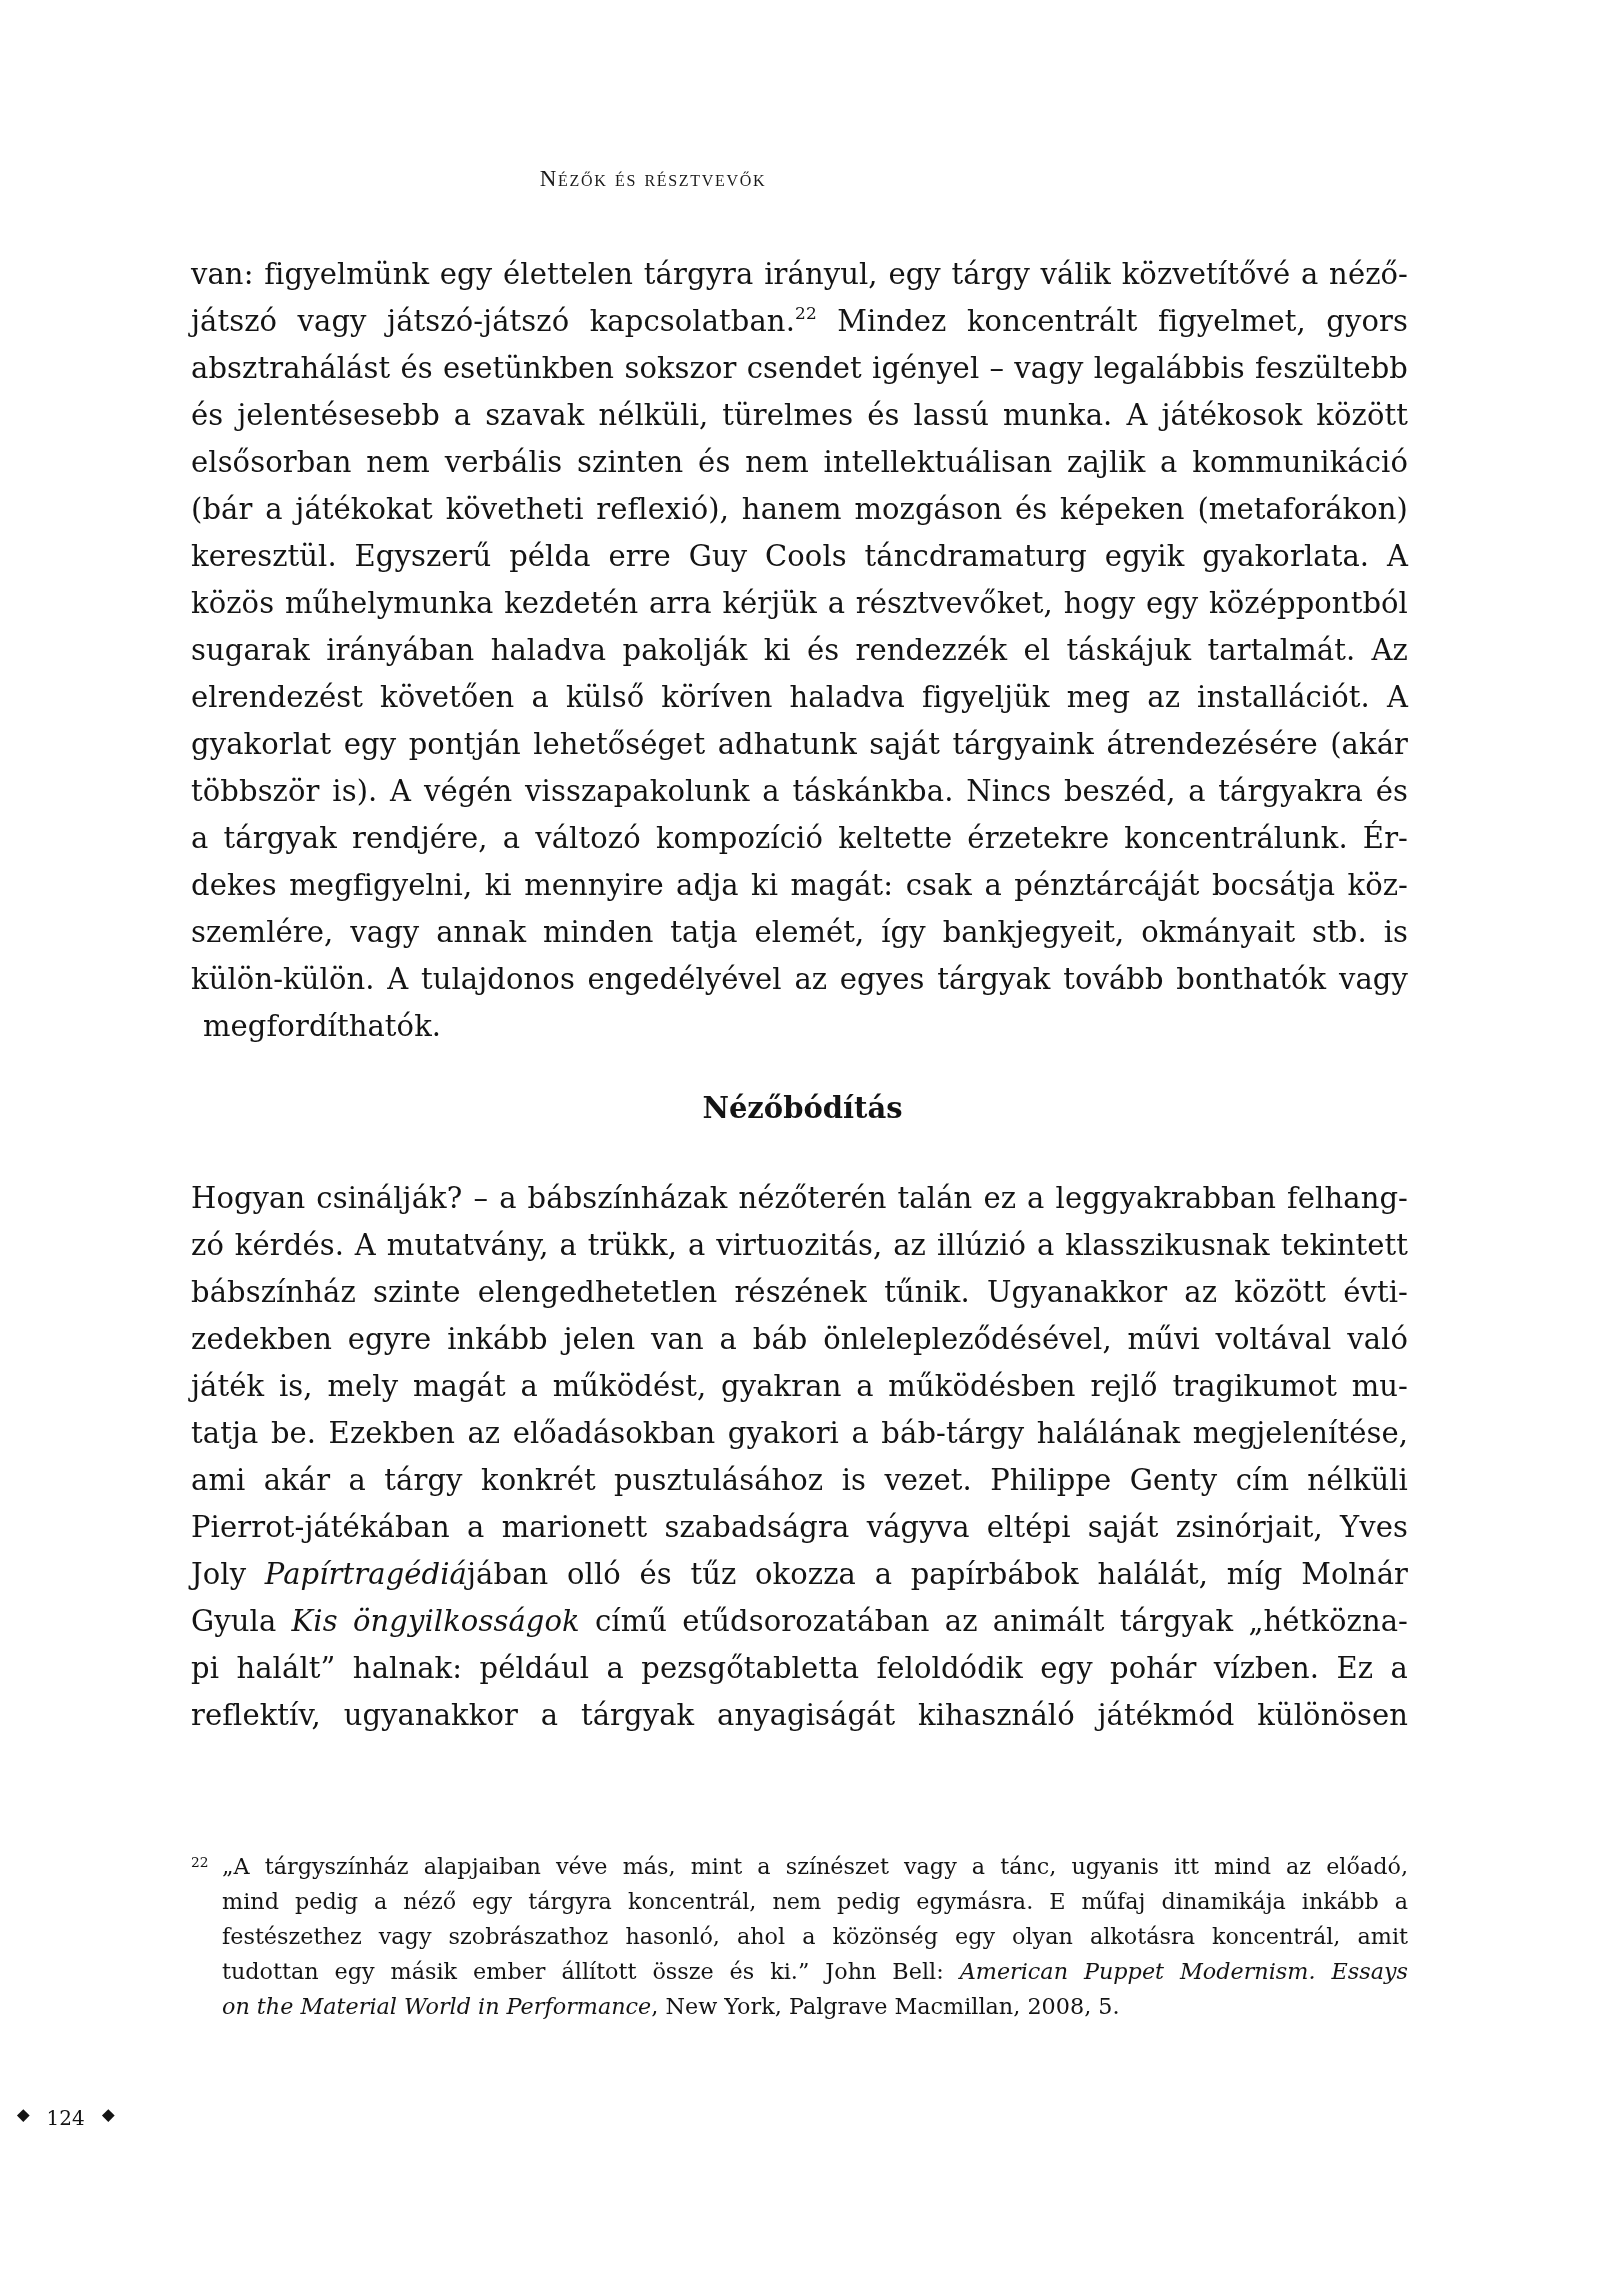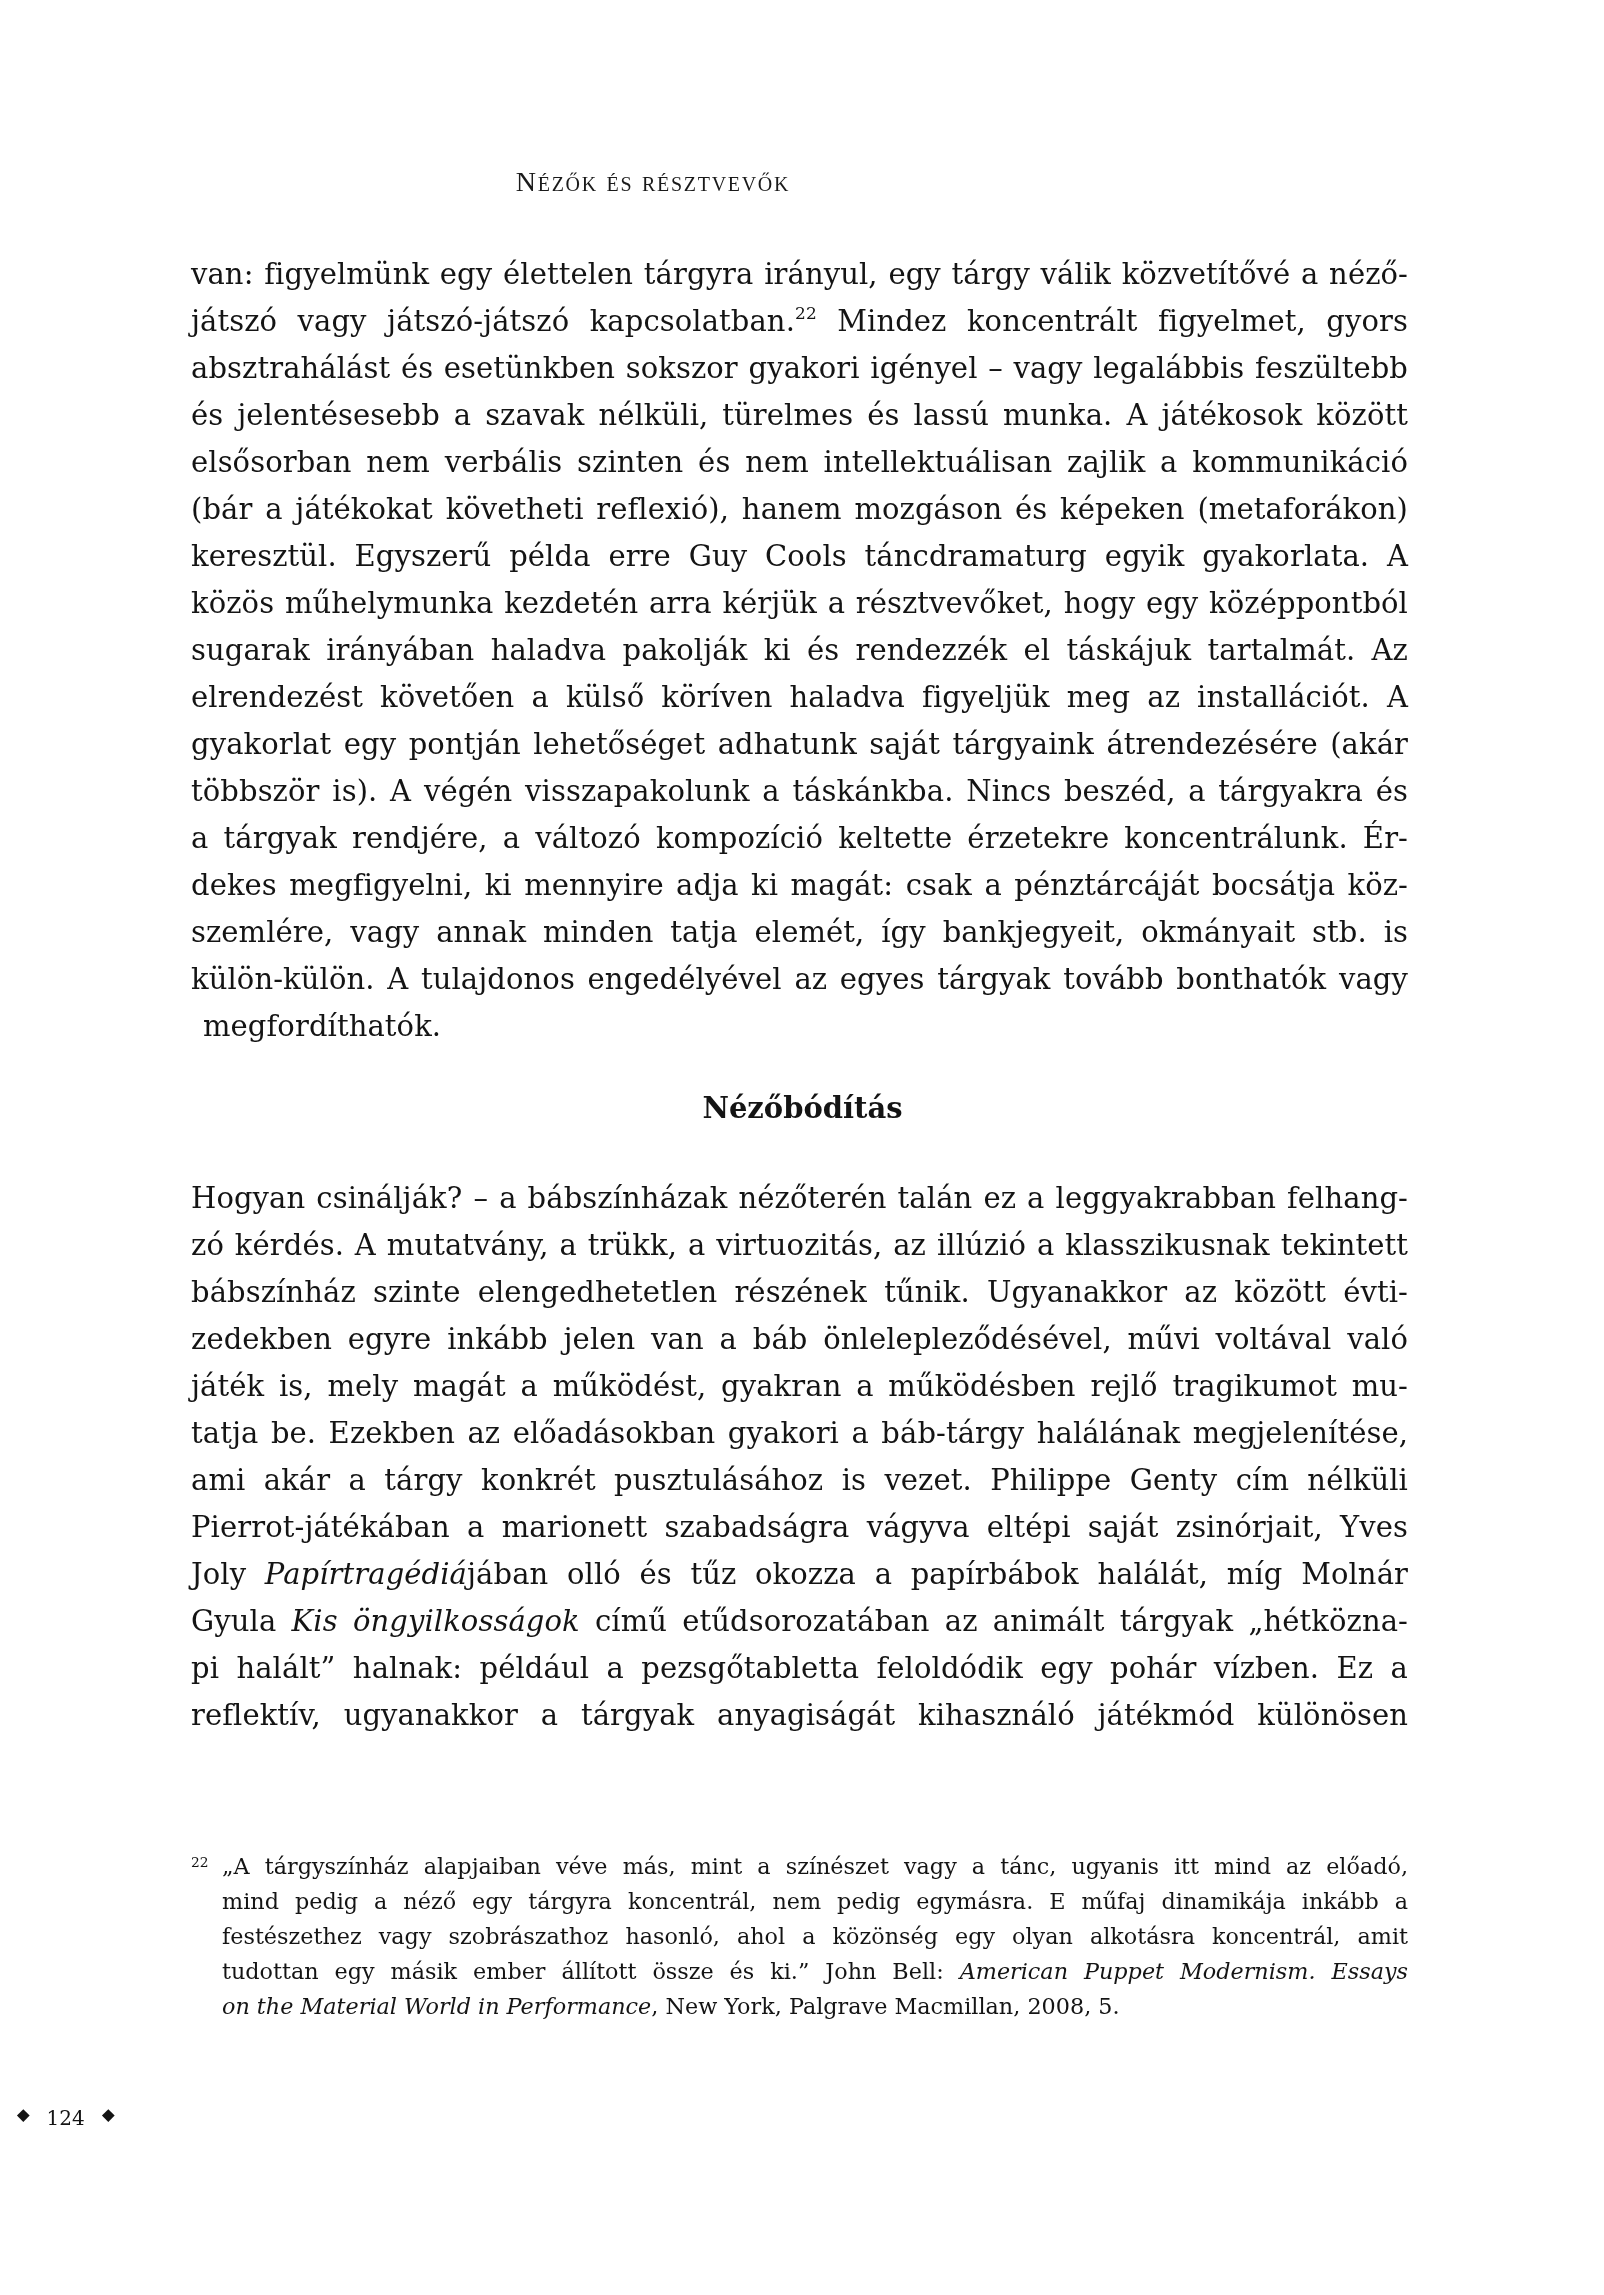--- a/index.html
+++ b/index.html
@@ -21,21 +21,21 @@
       width: 1605px;
       height: 2295px;
     }
     .running-head {
       position: absolute;
       top: 166px;
       left: 0;
       width: 1306px;
       text-align: center;
       font-family: "Liberation Serif", "DejaVu Serif", serif;
-      font-size: 28px;
+      font-size: 23px;
       font-variant: small-caps;
       letter-spacing: 1.7px;
       color: #1a1a1a;
     }
     .text-block {
       position: absolute;
       left: 191px;
       width: 1217px;
     }
     .line {
@@ -116,21 +116,21 @@
 </head>
 <body>
 
 <div class="page">
 
   <div class="running-head">Nézők és résztvevők</div>
 
   <div class="text-block" id="para1">
     <span class="line">van: figyelmünk egy élettelen tárgyra irányul, egy tárgy válik közvetítővé a néző-</span>
     <span class="line"><span>játszó vagy játszó-játszó kapcsolatban.</span><span class="sup">22</span><span> Mindez koncentrált figyelmet, gyors</span></span>
-    <span class="line">absztrahálást és esetünkben sokszor gyakori igényel – vagy legalábbis feszültebb</span>
+    <span class="line">absztrahálást és esetünkben sokszor csendet igényel – vagy legalábbis feszültebb</span>
     <span class="line">és jelentésesebb a szavak nélküli, türelmes és lassú munka. A játékosok között</span>
     <span class="line">elsősorban nem verbális szinten és nem intellektuálisan zajlik a kommunikáció</span>
     <span class="line">(bár a játékokat követheti reflexió), hanem mozgáson és képeken (metaforákon)</span>
     <span class="line">keresztül. Egyszerű példa erre Guy Cools táncdramaturg egyik gyakorlata. A</span>
     <span class="line">közös műhelymunka kezdetén arra kérjük a résztvevőket, hogy egy középpontból</span>
     <span class="line">sugarak irányában haladva pakolják ki és rendezzék el táskájuk tartalmát. Az</span>
     <span class="line">elrendezést követően a külső köríven haladva figyeljük meg az installációt. A</span>
     <span class="line">gyakorlat egy pontján lehetőséget adhatunk saját tárgyaink átrendezésére (akár</span>
     <span class="line">többször is). A végén visszapakolunk a táskánkba. Nincs beszéd, a tárgyakra és</span>
     <span class="line">a tárgyak rendjére, a változó kompozíció keltette érzetekre koncentrálunk. Ér-</span>

